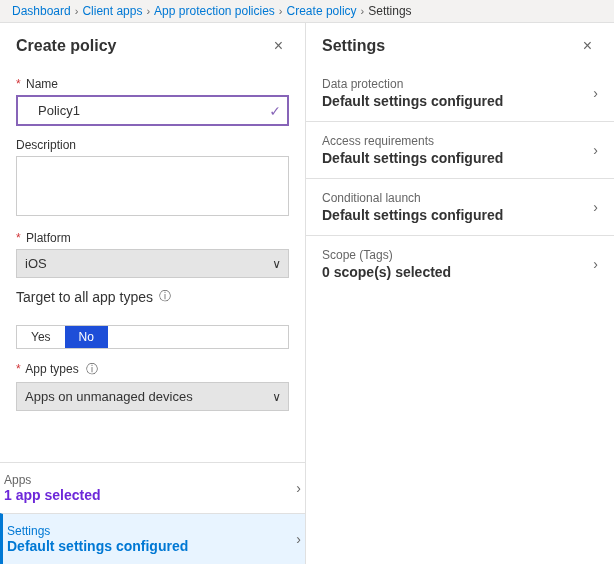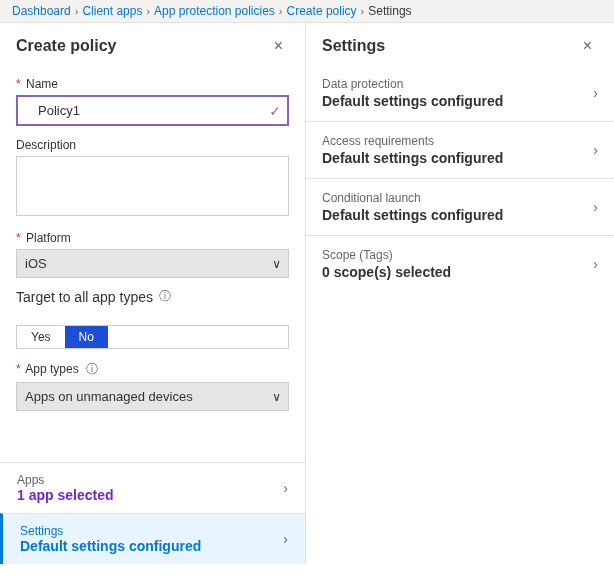--- a/index.html
+++ b/index.html
@@ -179,21 +179,21 @@
     .toggle-btn.active {
       background: #1d4ed8;
       color: #fff;
     }
 
     
     .nav-item {
       display: flex;
       align-items: center;
       justify-content: space-between;
-      padding: 10px 17px;
+      padding: 10px 4px;
       border-top: 1px solid #e0e0e0;
       cursor: pointer;
     }
     .nav-item.active {
       background: #e8f4ff;
       border-left: 3px solid #0078d4;
     }
     .nav-item-left .nav-item-title {
       font-size: 12px;
       color: #666;

